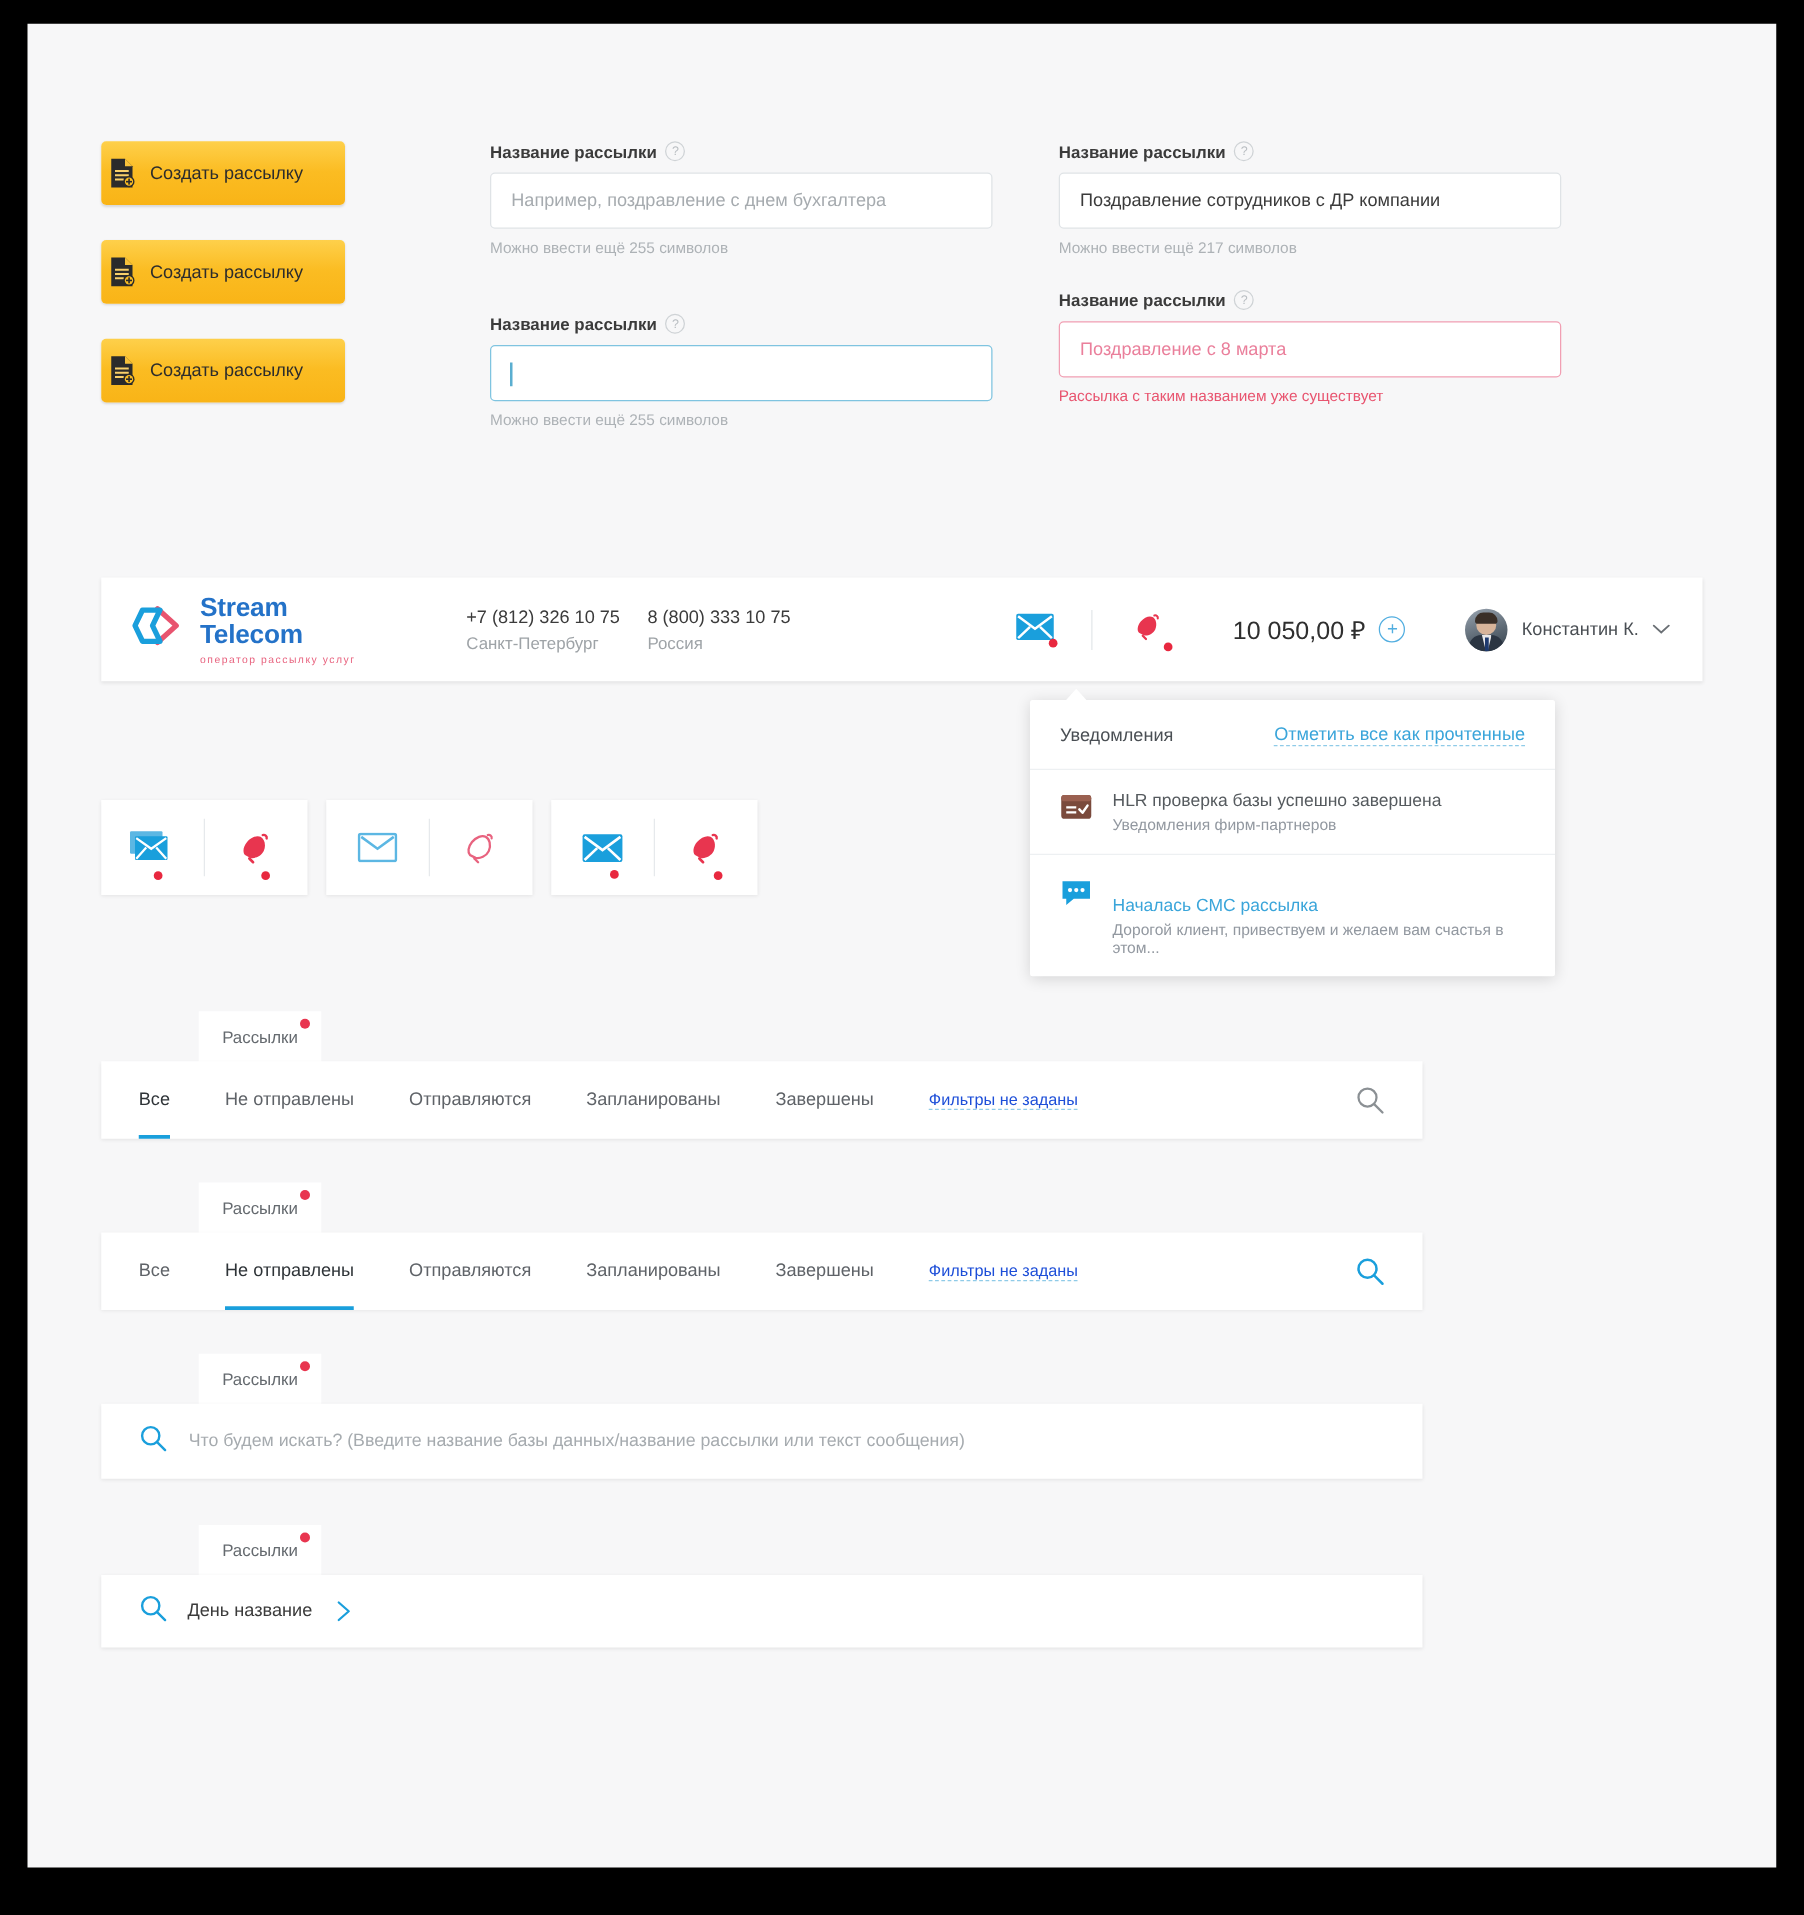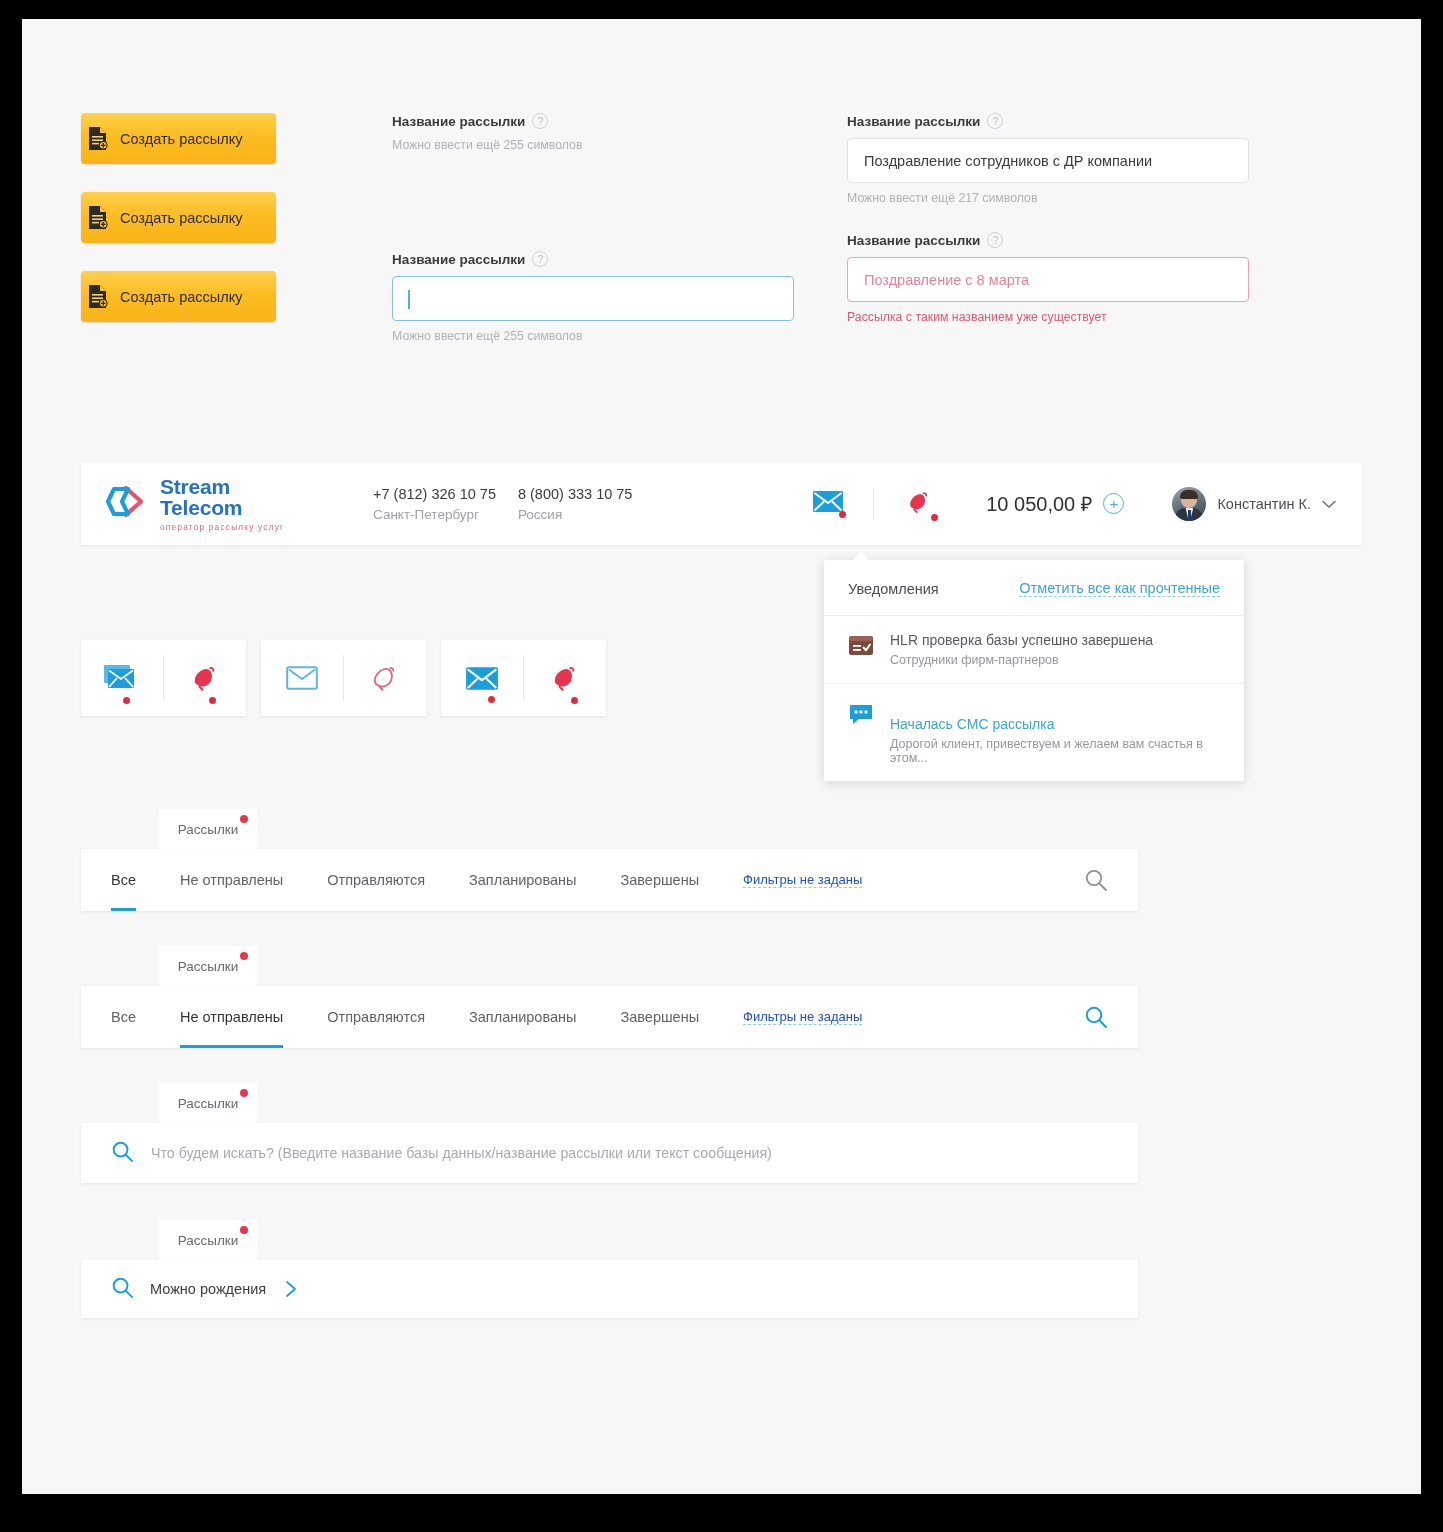--- a/index.html
+++ b/index.html
@@ -338,20 +338,21 @@
       </span>
       <span class="lbl">Создать рассылку</span>
     </button>
   </div>
 
   <div class="field" style="left:370px; top:94px; width:402px;">
     <div class="field-label">
       <span>Название рассылки</span>
       <span class="q-mark">?</span>
     </div>
+    <input class="txt-input" type="text" placeholder="Например, поздравление с днем бухгалтера" style="">
     <div class="hint">Можно ввести ещё 255 символов</div>
   </div>
 
   <div class="field" style="left:370px; top:232px; width:402px;">
     <div class="field-label">
       <span>Название рассылки</span>
       <span class="q-mark">?</span>
     </div>
     <div style="position:relative;">
       <input class="txt-input focused" type="text" style="">
@@ -461,21 +462,21 @@
         <svg width="26" height="24" viewBox="0 0 26 24">
           <rect x="1" y="2" width="24" height="19" rx="2.5" fill="#7a4a3c"></rect>
           <rect x="1" y="2" width="24" height="5" rx="2.5" fill="#9a6050"></rect>
           <rect x="5" y="11" width="8" height="1.8" fill="#ffffff"></rect>
           <rect x="5" y="15" width="8" height="1.8" fill="#ffffff"></rect>
           <path d="M15.5 13.5 L18 16.2 L22 10.5" fill="none" stroke="#ffffff" stroke-width="2" stroke-linecap="round" stroke-linejoin="round"></path>
         </svg>
       </span>
       <span>
         <span class="notif-n-title" style="display:block">HLR проверка базы успешно завершена</span>
-        <span class="notif-n-sub" style="display:block">Сотрудники фирм-партнеров</span>
+        <span class="notif-n-sub" style="display:block">Уведомления фирм-партнеров</span>
       </span>
     </div>
 
     <div class="notif-item">
       <span class="notif-icon">
         <svg width="26" height="24" viewBox="0 0 26 24">
           <path d="M2 3 h22 v14 h-13 l-6 5 v-5 h-3 z" fill="#1a9fdc"></path>
           <circle cx="8" cy="10" r="1.7" fill="#ffffff"></circle>
           <circle cx="13" cy="10" r="1.7" fill="#ffffff"></circle>
           <circle cx="18" cy="10" r="1.7" fill="#ffffff"></circle>
@@ -619,21 +620,21 @@
       <span class="chip-dot"></span>
     </div>
     <div class="panel-body">
       <div class="result-row">
         <span>
           <svg width="23" height="23" viewBox="0 0 24 24">
             <circle cx="10" cy="10" r="7.2" fill="none" stroke="#1a9fdc" stroke-width="2"></circle>
             <path d="M15.3 15.3 L22 22" stroke="#1a9fdc" stroke-width="2" stroke-linecap="round"></path>
           </svg>
         </span>
-        <span class="result-text">Можно рождения</span>
+        <span class="result-text">День название</span>
         <span class="result-arrow">
           <svg width="14" height="18" viewBox="0 0 14 18">
                 <path d="M3 2 L11 9 L3 16" fill="none" stroke="#1a9fdc" stroke-width="1.8" stroke-linecap="round" stroke-linejoin="round"></path>
               </svg>
         </span>
       </div>
     </div>
   </div>
 
 </div>

